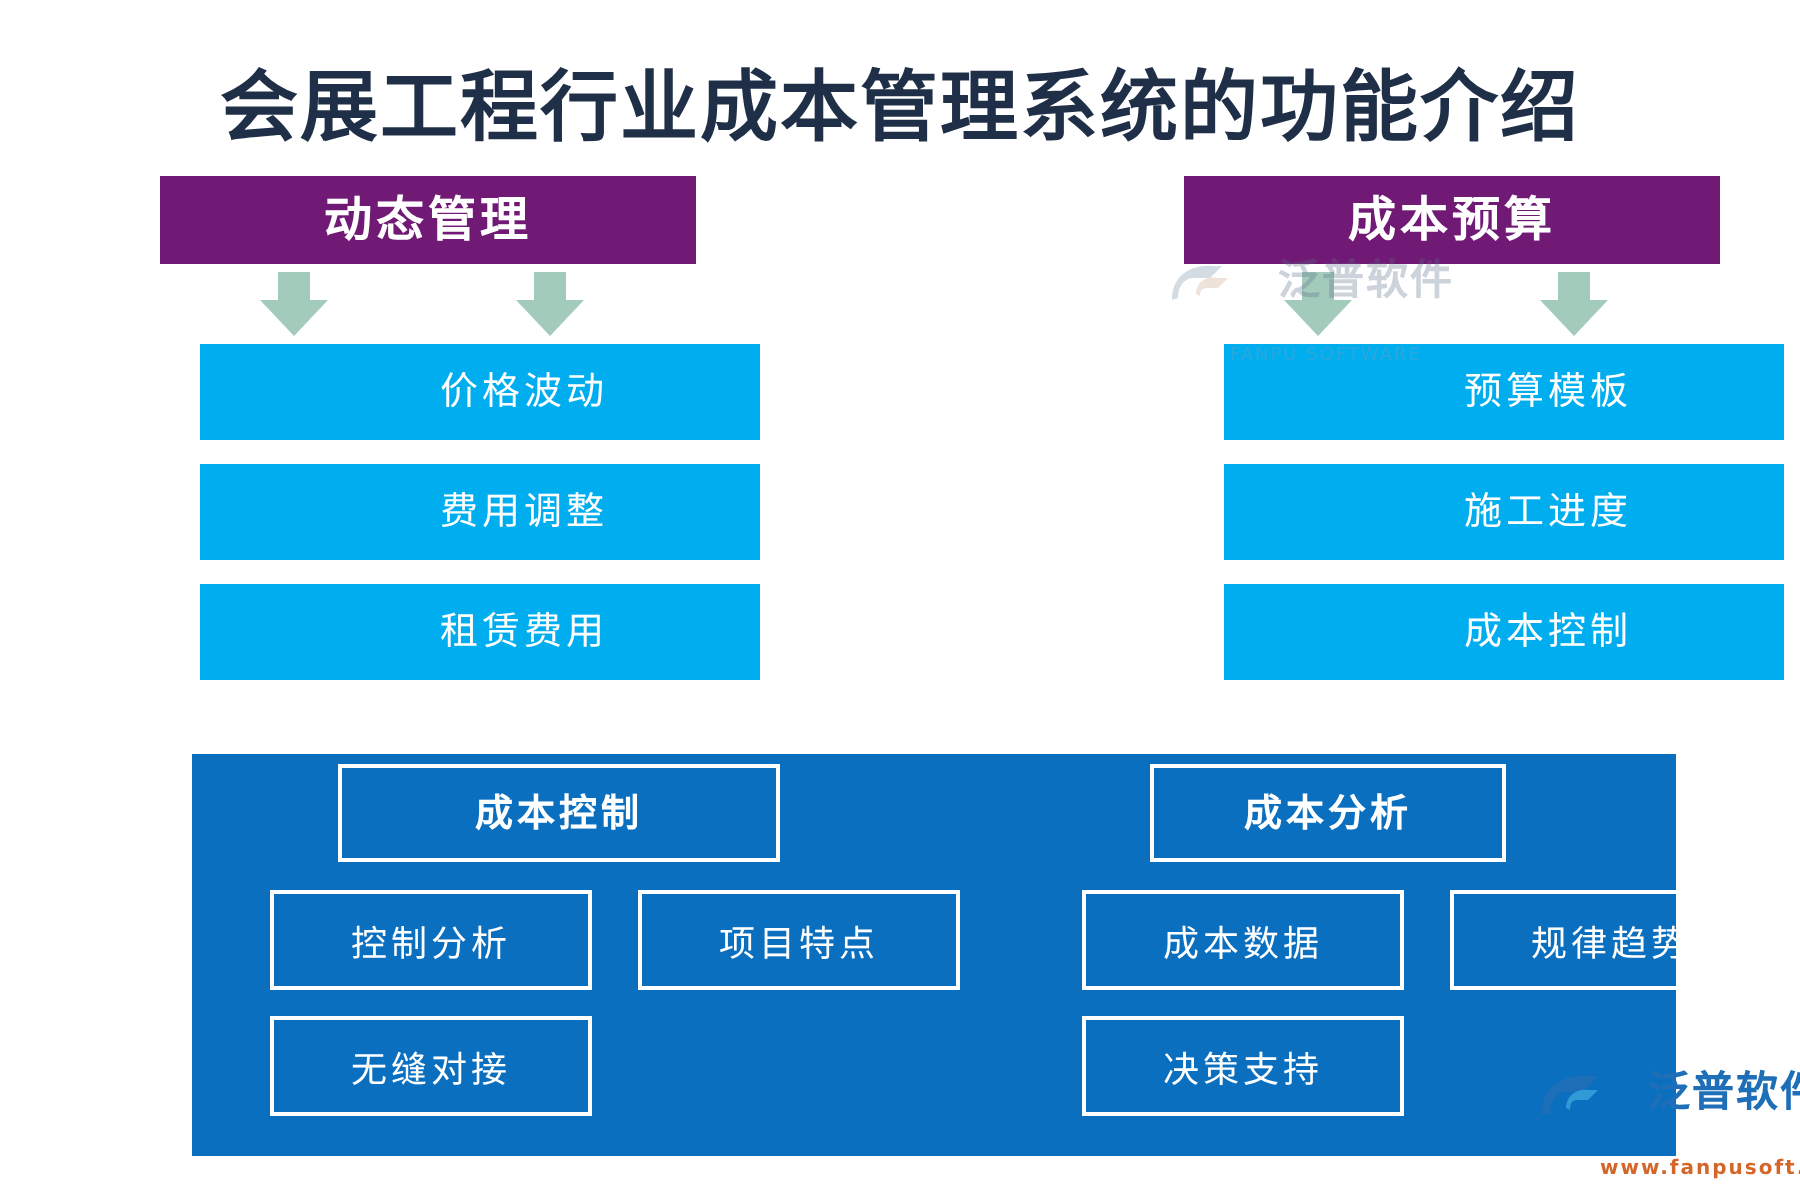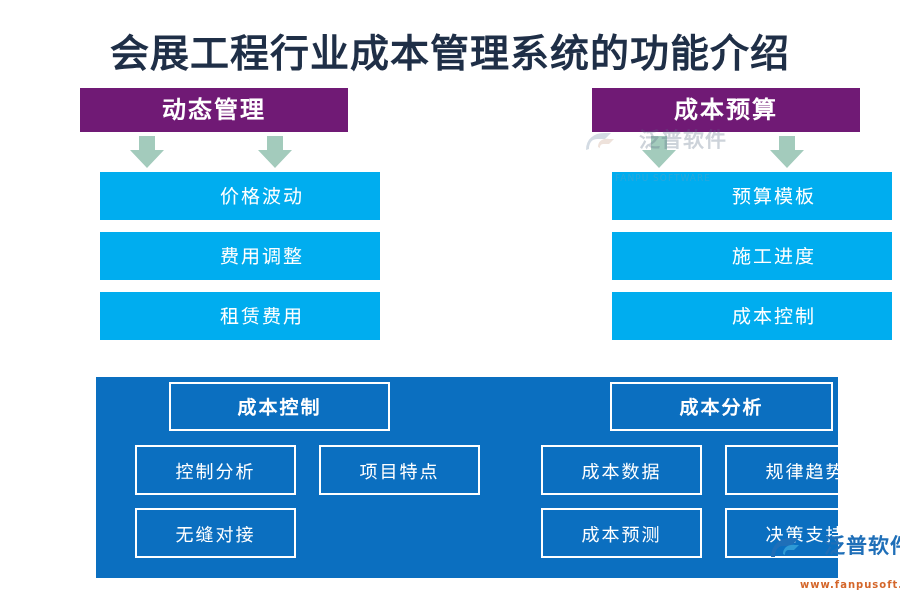--- a/index.html
+++ b/index.html
@@ -101,21 +101,21 @@
     height: 49px;
     line-height: 47px;
     text-align: center;
     border: 2px solid #ffffff;
     box-sizing: border-box;
     color: #ffffff;
     font-size: 19px;
     font-weight: bold;
     letter-spacing: 2px;
   }
-  #group-right .group-title { left: 70px; width: 223px; margin-left: 35px; }
+  #group-right .group-title { left: 70px; width: 178px; }
 
   .group-grid {
     position: absolute;
     left: 0;
     top: 68px;
     width: 345px;
     display: grid;
     grid-template-columns: 161px 161px;
     grid-template-rows: 50px 50px;
     column-gap: 23px;
@@ -227,21 +227,20 @@
         <div class="leaf-box">项目特点</div>
         <div class="leaf-box">无缝对接</div>
       </div>
     </div>
 
     <div class="group" id="group-right">
       <div class="group-title">成本分析</div>
       <div class="group-grid">
         <div class="leaf-box">成本数据</div>
         <div class="leaf-box">规律趋势</div>
-        <div class="leaf-box">成本预测</div>
         <div class="leaf-box">决策支持</div>
       </div>
     </div>
 
   </div>
 
   <div class="watermark" id="watermark-top">
     <div class="wm-row">
       <span class="wm-mark">
         <svg viewBox="0 0 30 26" aria-hidden="true">

